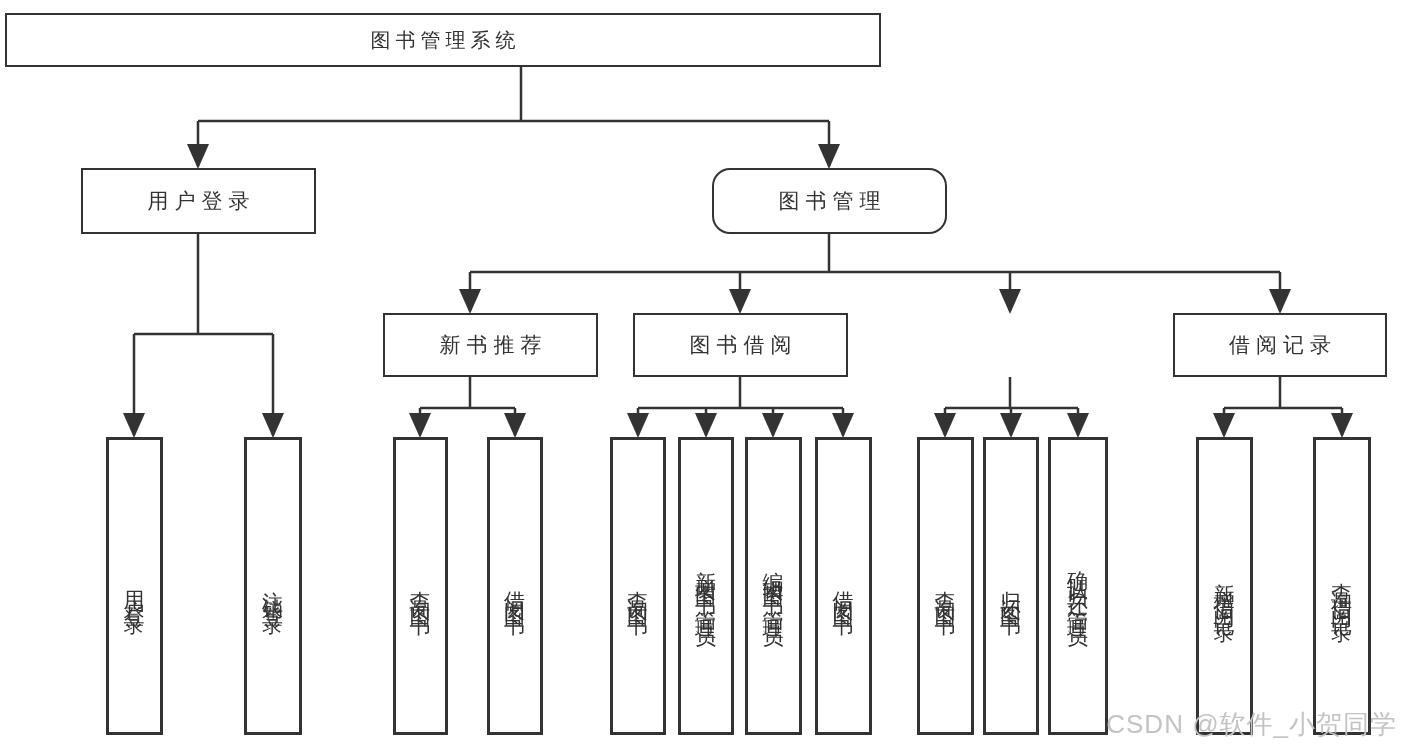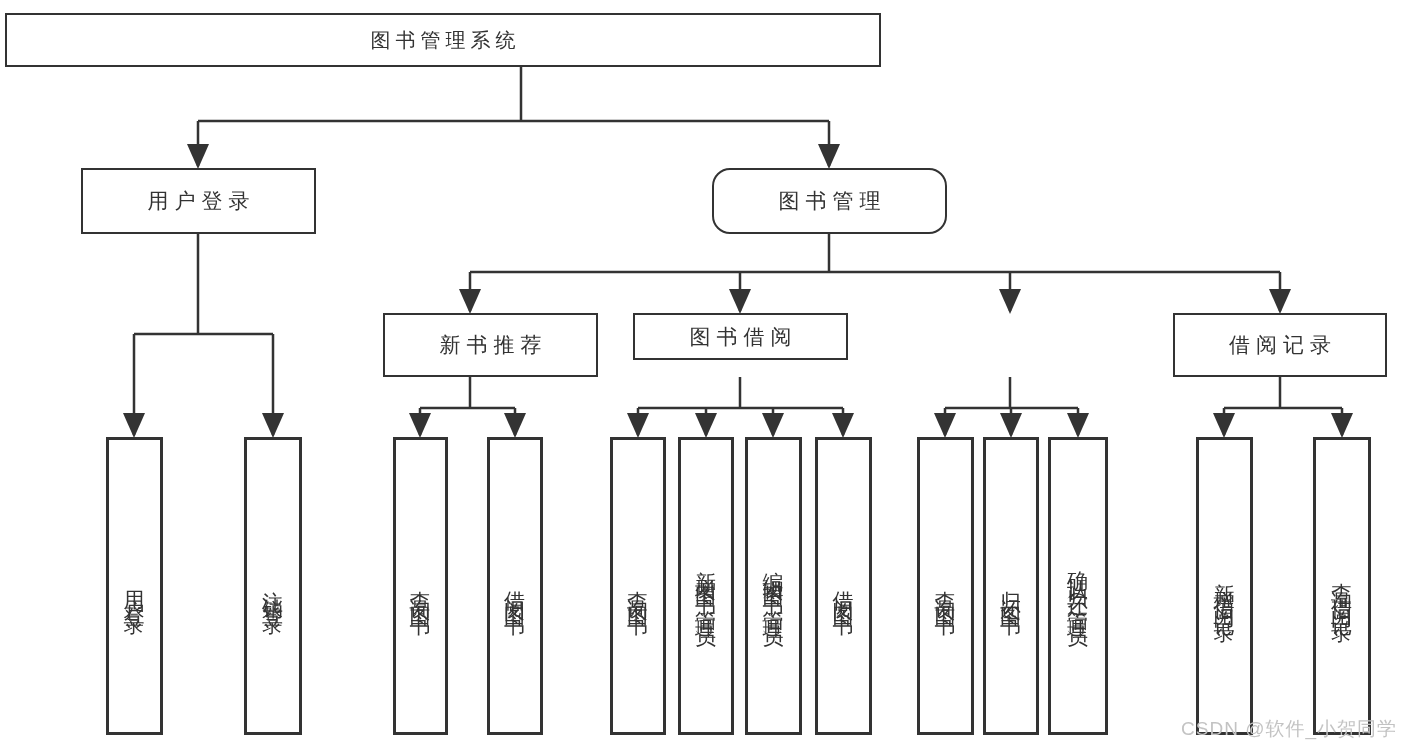--- a/index.html
+++ b/index.html
@@ -48,21 +48,21 @@
     font-size:21px;
     letter-spacing:8px;
     padding-top:8px; 
     white-space:nowrap;
     line-height:1;
   }
   .watermark{
     position:absolute;
     right:8px;bottom:5px;
     z-index:5;
-    font-size:19px;
+    font-size:26px;
     letter-spacing:1px;
     color:var(--wm);
     white-space:nowrap;
   }
 </style>
 </head>
 <body>
 
 <div class="canvas">
 
@@ -107,21 +107,21 @@
   <div class="box" style="left:81px;top:168px;width:235px;height:66px;">
     <span class="hlabel">用户登录</span>
   </div>
   <div class="box" style="left:712px;top:168px;width:235px;height:66px;border-radius:18px;">
     <span class="hlabel">图书管理</span>
   </div>
 
   <div class="box" style="left:363px;top:313px;width:215px;height:64px;margin-left:20px;">
     <span class="hlabel">新书推荐</span>
   </div>
-  <div class="box" style="left:633px;top:313px;width:215px;height:47px;">
+  <div class="box" style="left:633px;top:313px;width:215px;height:64px;">
     <span class="hlabel">图书借阅</span>
   </div>
   <div class="box" style="left:1173px;top:313px;width:214px;height:64px;">
     <span class="hlabel">借阅记录</span>
   </div>
 
   <div class="box leaf" style="left:106px;top:437px;width:57px;height:298px;">
     <span class="vlabel">用户登录</span>
   </div>
   <div class="box leaf" style="left:244px;top:437px;width:58px;height:298px;">

